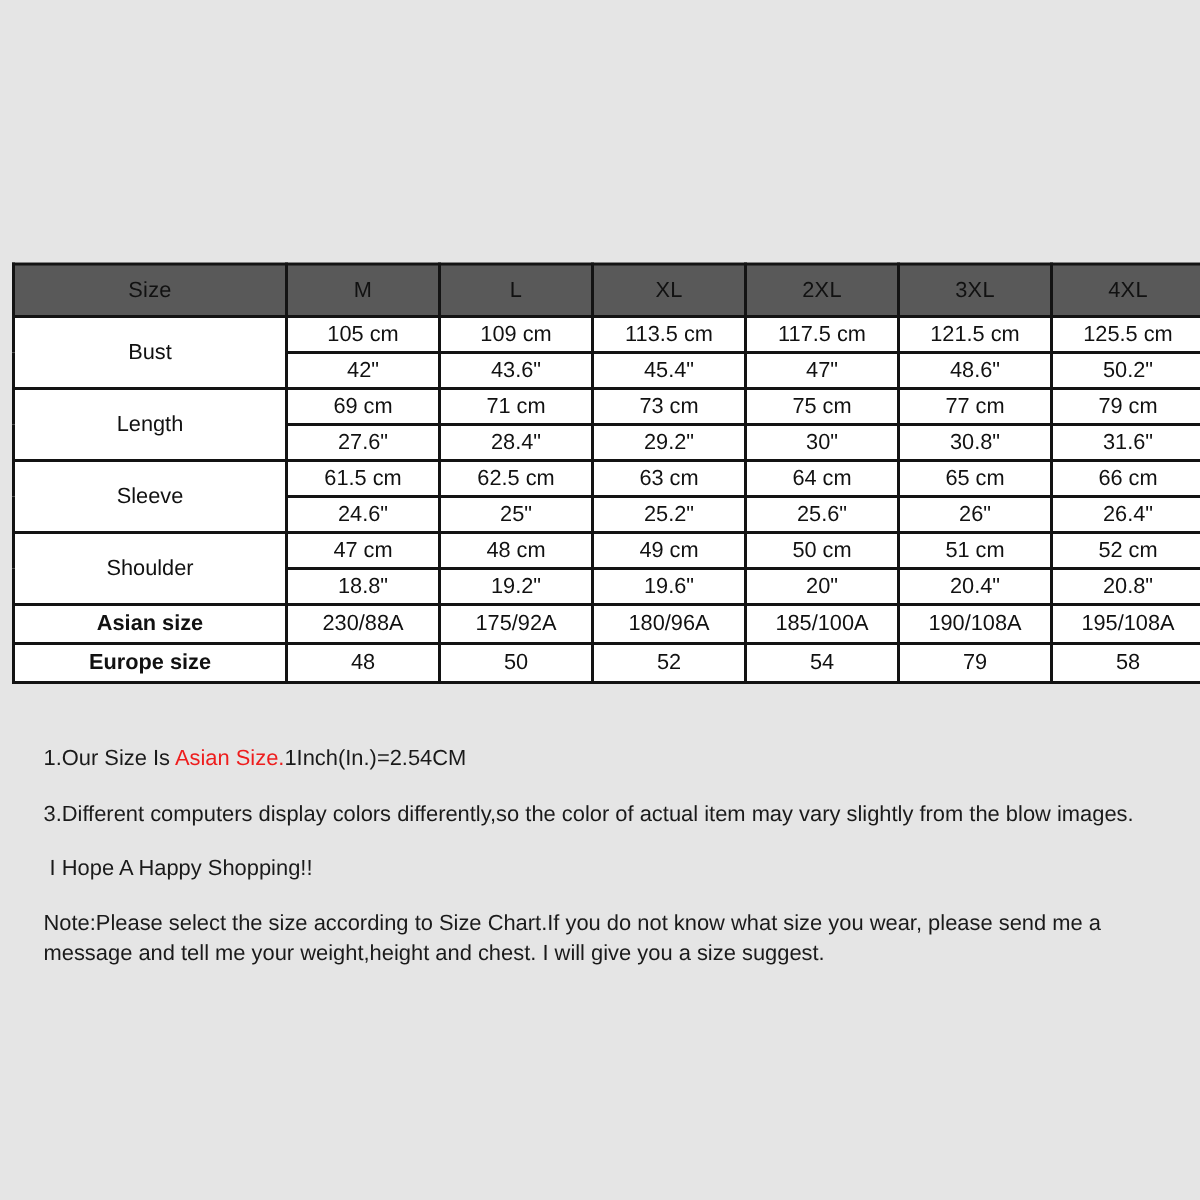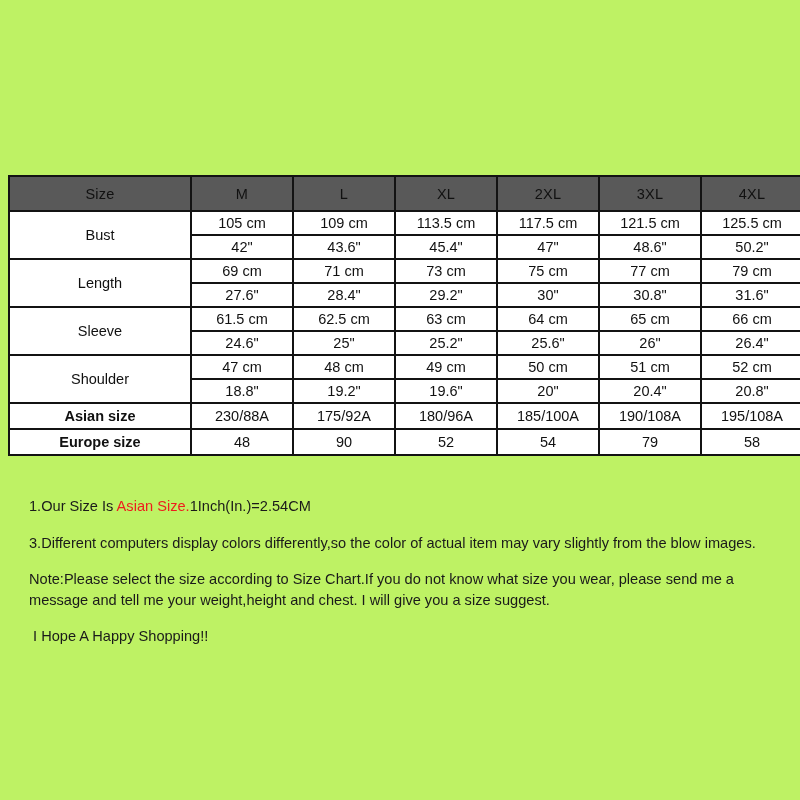--- a/index.html
+++ b/index.html
@@ -10,21 +10,21 @@
     width: 800px;
     height: 800px;
     background: #ffffff;
     font-family: "Liberation Sans", sans-serif;
     overflow: hidden;
   }
   .page {
     position: relative;
     width: 800px;
     height: 800px;
-    background: #bef264;
+    background: #e5e5e5;
   }
 
   
   .chart-wrap {
     position: absolute;
     left: 8px;
     top: 175px;
     width: 780px;
   }
   table.size-chart {
@@ -195,31 +195,31 @@
           <td>175/92A</td>
           <td>180/96A</td>
           <td>185/100A</td>
           <td>190/108A</td>
           <td>195/108A</td>
         </tr>
 
         <tr class="single-row">
           <td class="row-label">Europe size</td>
           <td>48</td>
-          <td>90</td>
+          <td>50</td>
           <td>52</td>
           <td>54</td>
           <td>79</td>
           <td>58</td>
         </tr>
 
       </tbody>
     </table>
   </div>
 
   <div class="notes">
     <p class="para line"><span>1.Our Size Is </span><span class="asian-red">Asian Size.</span><span>1Inch(In.)=2.54CM</span></p>
     <p class="para line">3.Different computers display colors differently,so the color of actual item may vary slightly from the blow images.</p>
+    <p class="para line"> I Hope A Happy Shopping!!</p>
     <p class="para line">Note:Please select the size according to Size Chart.If you do not know what size you wear, please send me a message and tell me your weight,height and chest. I will give you a size suggest.</p>
-    <p class="para line"> I Hope A Happy Shopping!!</p>
   </div>
 
 </div>
 
 </body></html>

